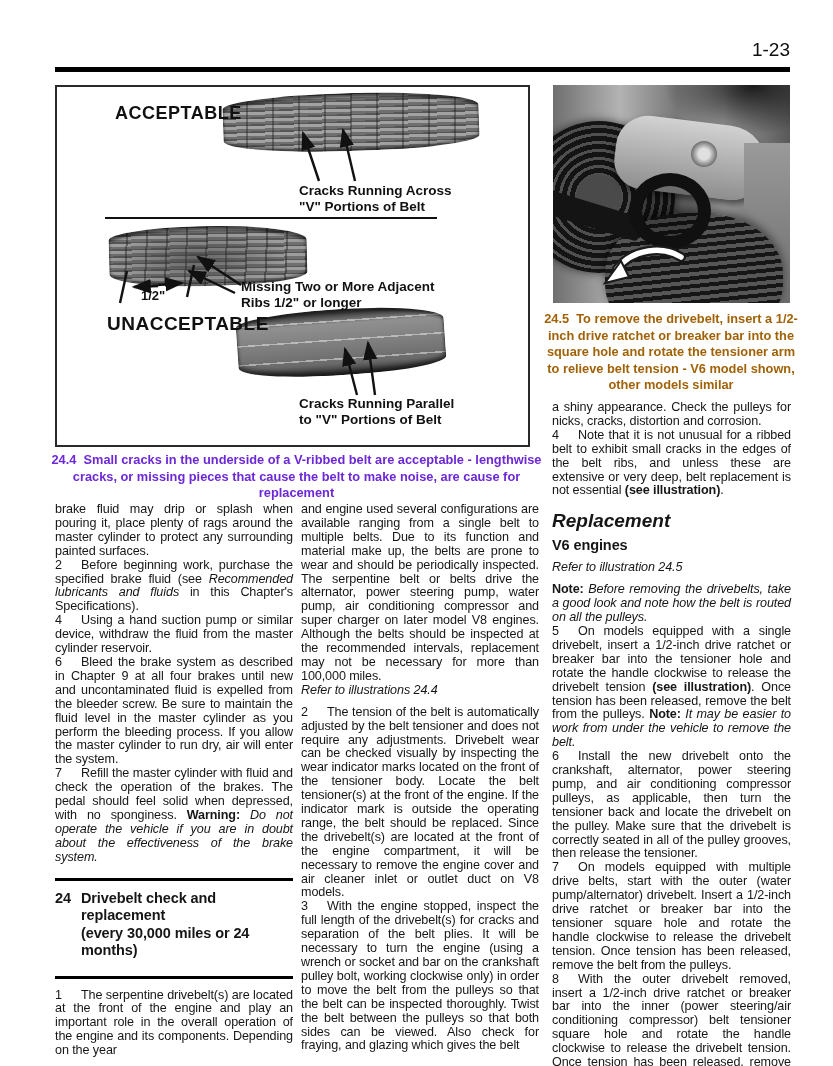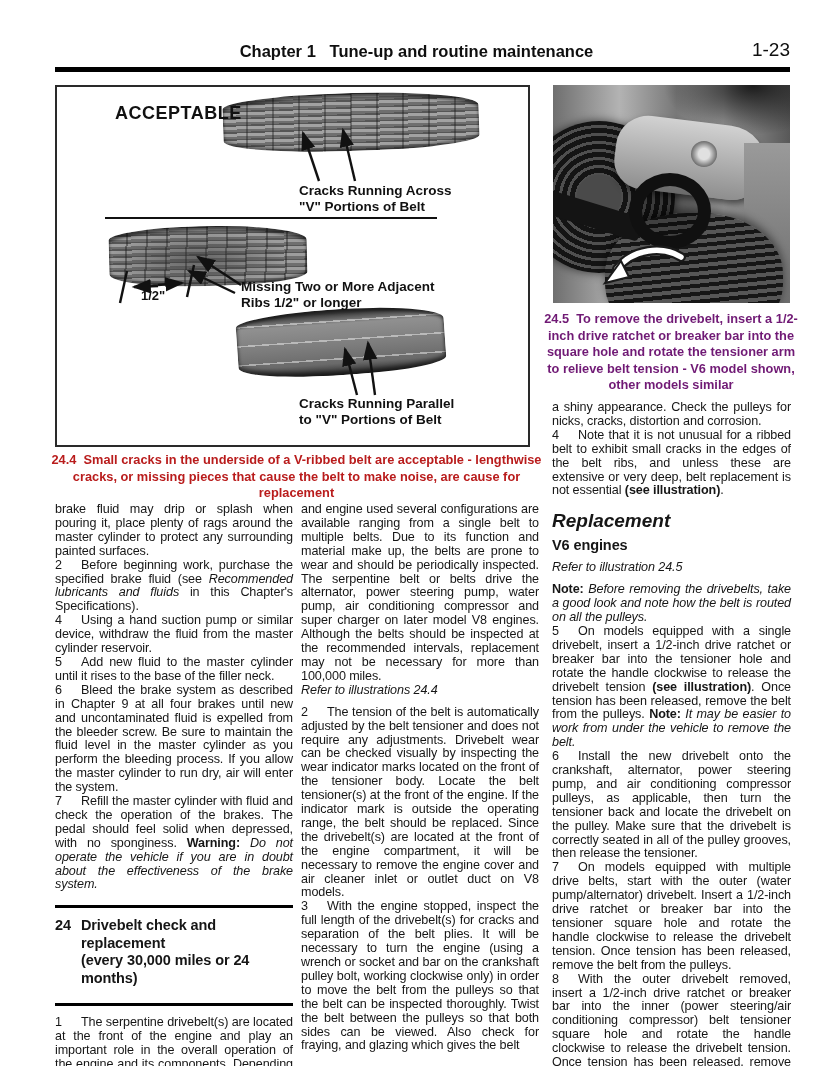--- a/index.html
+++ b/index.html
@@ -40,21 +40,21 @@
       repeating-linear-gradient(180deg,#565656 0 1.5px,#9d9d9d 1.5px 4.5px,#6f6f6f 4.5px 7px);}
   .belt.belt3{left:180px;top:222px;width:208px;height:66px;transform:rotate(-4deg);
     background:
       repeating-linear-gradient(180deg, rgba(255,255,255,0) 0 11px, rgba(255,255,255,.45) 11px 12.5px, rgba(255,255,255,0) 12.5px 19px),
       linear-gradient(180deg,#3a3a3a 0 4px,#909090 22%,#7d7d7d 55%,#6a6a6a 82%,#2f2f2f 100%);
     box-shadow:inset 0 3px 3px rgba(0,0,0,.5), inset 0 -4px 4px rgba(0,0,0,.55);}
   .fig-arrows{position:absolute;left:0;top:0;width:471px;height:358px;}
 
   
   .fig-caption{position:absolute;left:44px;top:452px;width:505px;text-align:center;
-    font-weight:bold;font-size:12.8px;line-height:16.5px;color:#b91c1c;}
+    font-weight:bold;font-size:12.8px;line-height:16.5px;color:#6d28d9;}
 
   
   .photo{position:absolute;left:553px;top:85px;width:237px;height:218px;overflow:hidden;
     background:linear-gradient(90deg,#6f6f6f,#b3b3b3 28%,#787878 52%,#9c9c9c 72%,#585858);}
   .photo .ph-topdark{position:absolute;left:110px;top:-20px;width:150px;height:70px;
     background:radial-gradient(ellipse at 60% 30%, #1c1c1c, rgba(28,28,28,0) 70%);}
   .photo .crank-pulley{position:absolute;left:-30px;top:36px;width:152px;height:152px;border-radius:50%;
     background:
       radial-gradient(circle at 50% 50%, #4a4a4a 0 22px, rgba(0,0,0,0) 23px),
       repeating-radial-gradient(circle at 50% 50%, #141414 0 5px, #4f4f4f 5px 8px);
@@ -70,21 +70,21 @@
     background:#141414;transform:rotate(17deg);border-radius:4px;}
   .photo .ribbed-pulley{position:absolute;left:52px;top:128px;width:178px;height:132px;border-radius:46%;
     background:repeating-linear-gradient(174deg,#161616 0 4px,#565656 4px 8px);
     box-shadow:0 -4px 8px rgba(0,0,0,.45);}
   .photo .block-right{position:absolute;right:0;top:58px;width:46px;height:160px;
     background:linear-gradient(180deg,#9a9a9a,#6d6d6d);}
   .photo .rotate-arrow{position:absolute;left:48px;top:158px;}
 
   
   .photo-caption{position:absolute;left:544px;top:311px;width:254px;text-align:center;
-    font-weight:bold;font-size:12.8px;line-height:16.5px;color:#701a75;}
+    font-weight:bold;font-size:12.8px;line-height:16.5px;color:#a16207;}
 
   
   .col{position:absolute;width:238px;font-size:12.6px;line-height:13.9px;
     letter-spacing:-.1px;text-align:justify;color:#161616;}
   .col-left{left:55px;top:503px;}
   .col-mid{left:301px;top:503px;}
   .col-right{left:552px;top:401px;width:239px;}
   .blk{margin:0;}
   .blk .b{font-weight:bold;}
   .blk .i{font-style:italic;}
@@ -96,21 +96,20 @@
   .blk.section{border-top:3px solid #000;border-bottom:3px solid #000;
     margin:13px 0 10px;padding:9px 0 16px;display:flex;gap:10px;
     font-weight:bold;font-size:14.5px;line-height:17.5px;text-align:left;}
   .blk.section .sec-title{white-space:pre-line;}
 </style>
 </head>
 <body>
 
 <div class="page">
 
-  <div class="header-title">Chapter 1   Tune-up and routine maintenance</div>
   <div class="page-number">1-23</div>
   <div class="header-rule"></div>
 
   <div class="figure-box">
     <div class="belt belt1"></div>
     <div class="belt belt2"></div>
     <div class="belt belt3"></div>
     <div class="fig-divider"></div>
 
     <svg class="fig-arrows" viewBox="0 0 471 358" xmlns="http://www.w3.org/2000/svg">
@@ -132,20 +131,21 @@
         <line x1="318" y1="308" x2="311" y2="256" marker-end="url(#ah)"></line>
       </g>
     </svg>
 
     <div class="fig-label acceptable">ACCEPTABLE</div>
     <div class="fig-sub cracks-across">Cracks Running Across
 "V" Portions of Belt</div>
     <div class="fig-sub missing-ribs">Missing Two or More Adjacent
 Ribs 1/2" or longer</div>
     <div class="fig-sub half-inch">1/2"</div>
+    <div class="fig-label unacceptable">UNACCEPTABLE</div>
     <div class="fig-sub cracks-parallel">Cracks Running Parallel
 to "V" Portions of Belt</div>
   </div>
 
   <div class="fig-caption">24.4&nbsp; Small cracks in the underside of a V-ribbed belt are acceptable - lengthwise cracks, or missing pieces that cause the belt to make noise, are cause for replacement</div>
 
   <div class="photo">
     <div class="ph-topdark"></div>
     <div class="crank-pulley"></div>
     <div class="tensioner-arm"></div>
@@ -160,21 +160,20 @@
       <polygon points="4,40 20,18 28,34" fill="#ffffff" stroke="#1a1a1a" stroke-width="2"></polygon>
     </svg>
   </div>
 
   <div class="photo-caption">24.5&nbsp; To remove the drivebelt, insert a 1/2-inch drive ratchet or breaker bar into the square hole and rotate the tensioner arm to relieve belt tension - V6 model shown, other models similar</div>
 
   <div class="col col-left">
       <div class="blk p"><span class="">brake fluid may drip or splash when pouring it, place plenty of rags around the master cylinder to protect any surrounding painted surfaces.</span></div>
       <div class="blk p"><span class="stepnum">2</span><span class="">Before beginning work, purchase the specified brake fluid (see </span><span class="i">Recommended lubricants and fluids</span><span class=""> in this Chapter's Specifications).</span></div>
       <div class="blk p"><span class="stepnum">4</span><span class="">Using a hand suction pump or similar device, withdraw the fluid from the master cylinder reservoir.</span></div>
-      <div class="blk p"><span class="stepnum">5</span><span class="">Add new fluid to the master cylinder until it rises to the base of the filler neck.</span></div>
       <div class="blk p"><span class="stepnum">6</span><span class="">Bleed the brake system as described in Chapter 9 at all four brakes until new and uncontaminated fluid is expelled from the bleeder screw. Be sure to maintain the fluid level in the master cylinder as you perform the bleeding process. If you allow the master cylinder to run dry, air will enter the system.</span></div>
       <div class="blk p"><span class="stepnum">7</span><span class="">Refill the master cylinder with fluid and check the operation of the brakes. The pedal should feel solid when depressed, with no sponginess. </span><span class="b ">Warning:</span><span class=""> </span><span class="i">Do not operate the vehicle if you are in doubt about the effectiveness of the brake system.</span></div>
       <div class="blk section">
         <span class="sec-num">24</span>
         <div class="sec-title">Drivebelt check and replacement
 (every 30,000 miles or 24 months)</div>
       </div>
       <div class="blk p"><span class="stepnum">1</span><span class="">The serpentine drivebelt(s) are located at the front of the engine and play an important role in the overall operation of the engine and its components. Depending on the year</span></div>
     </div>
   <div class="col col-mid">

